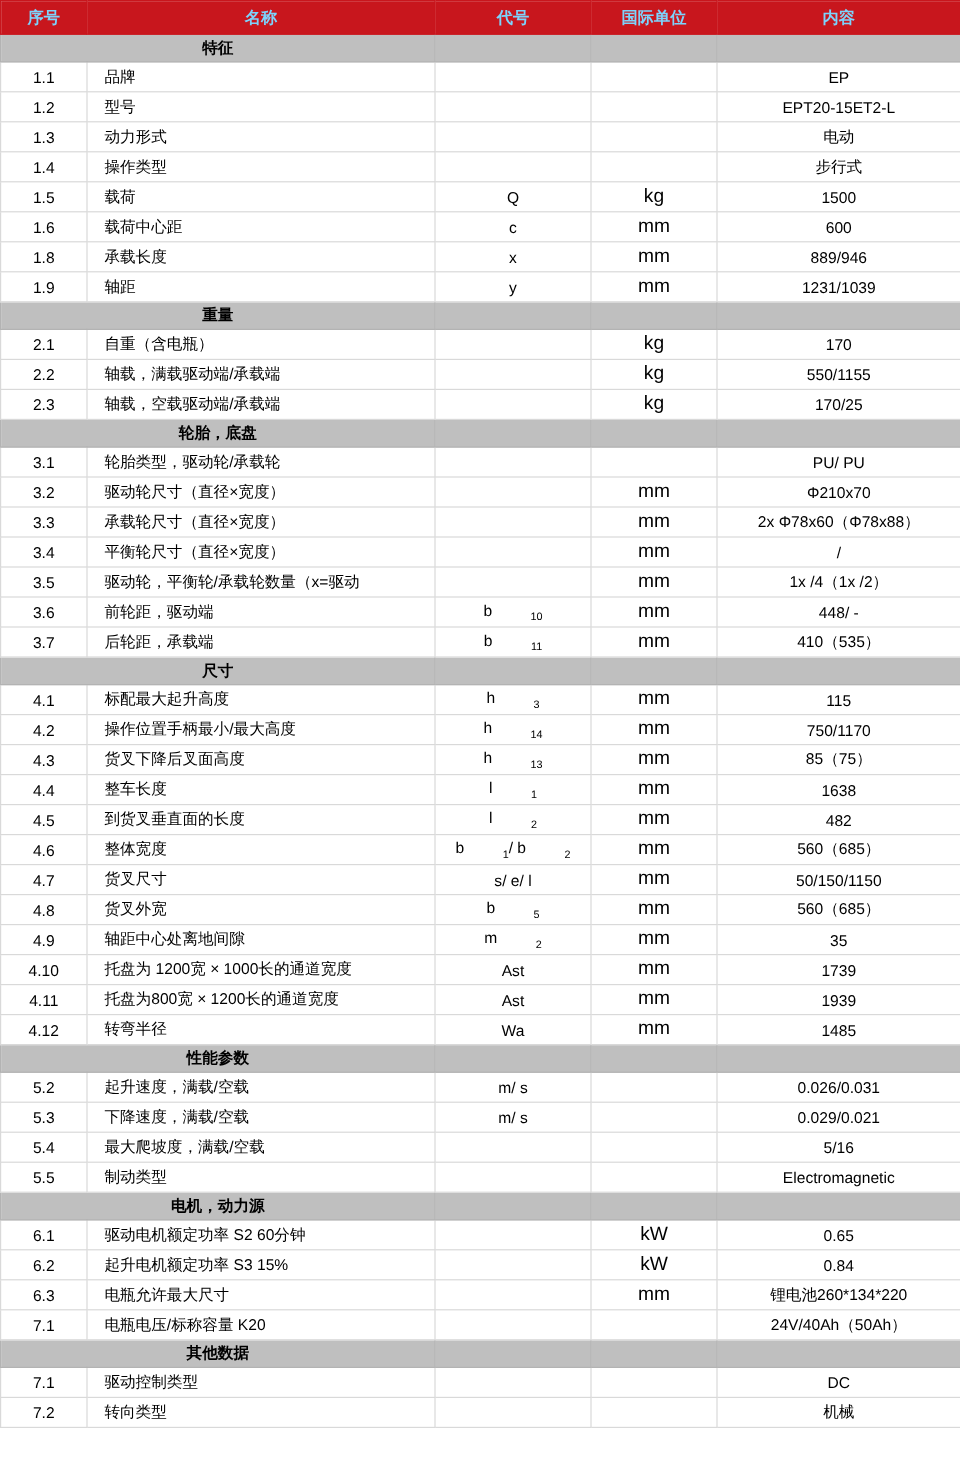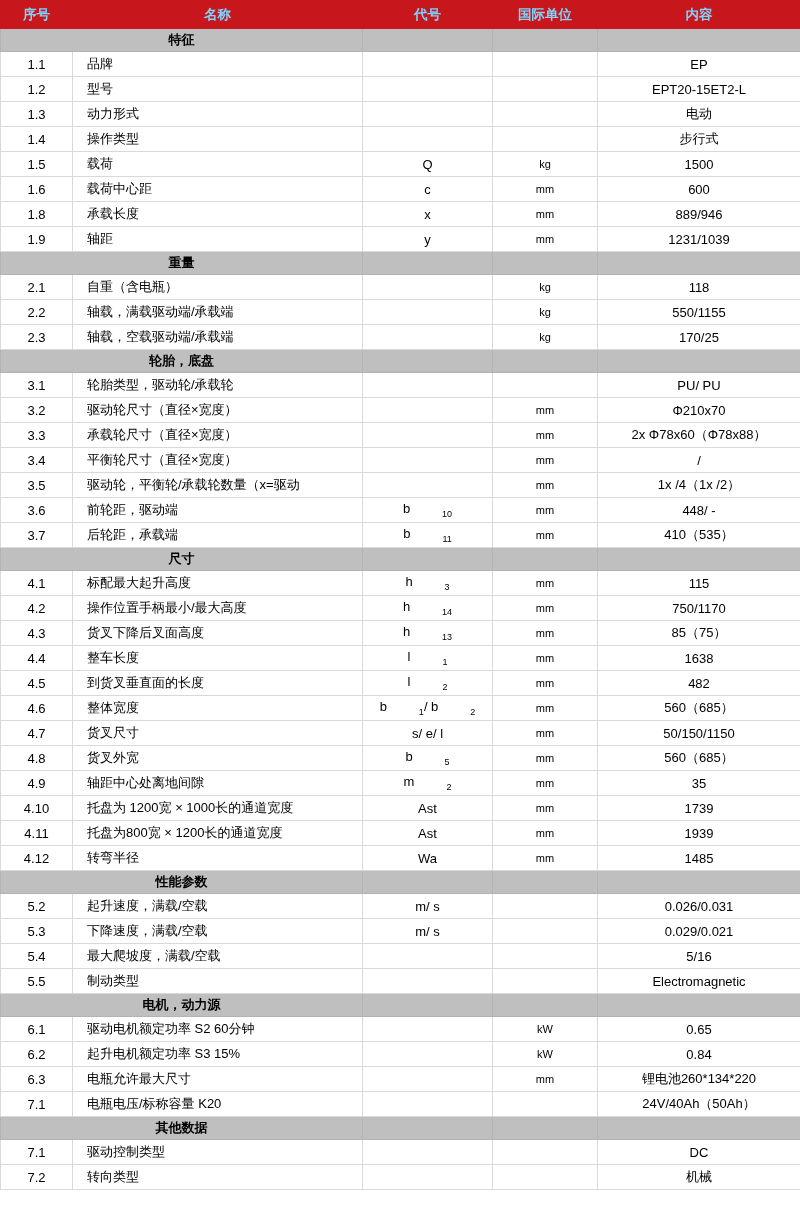--- a/index.html
+++ b/index.html
@@ -66,21 +66,21 @@
     text-align: left;
     padding-left: 14px;
     font-size: 13px;
   }
   td.code {
     text-align: center;
     font-size: 13px;
   }
   td.unit {
     text-align: center;
-    font-size: 11px;
+    font-size: 16px;
   }
   td.val {
     text-align: center;
     font-size: 13px;
   }
   .sub {
     font-size: 9px;
     vertical-align: sub;
     line-height: 1;
     margin-left: 32px;
@@ -171,21 +171,21 @@
         <td colspan="2" class="sec-label">重量</td>
         <td class="sec-blank"></td>
         <td class="sec-blank"></td>
         <td class="sec-blank"></td>
       </tr>
       <tr class="data-row">
         <td class="no">2.1</td>
         <td class="name">自重（含电瓶）</td>
         <td class="code"></td>
         <td class="unit">kg</td>
-        <td class="val">118</td>
+        <td class="val">170</td>
       </tr>
       <tr class="data-row">
         <td class="no">2.2</td>
         <td class="name">轴载，满载驱动端/承载端</td>
         <td class="code"></td>
         <td class="unit">kg</td>
         <td class="val">550/1155</td>
       </tr>
       <tr class="data-row">
         <td class="no">2.3</td>

